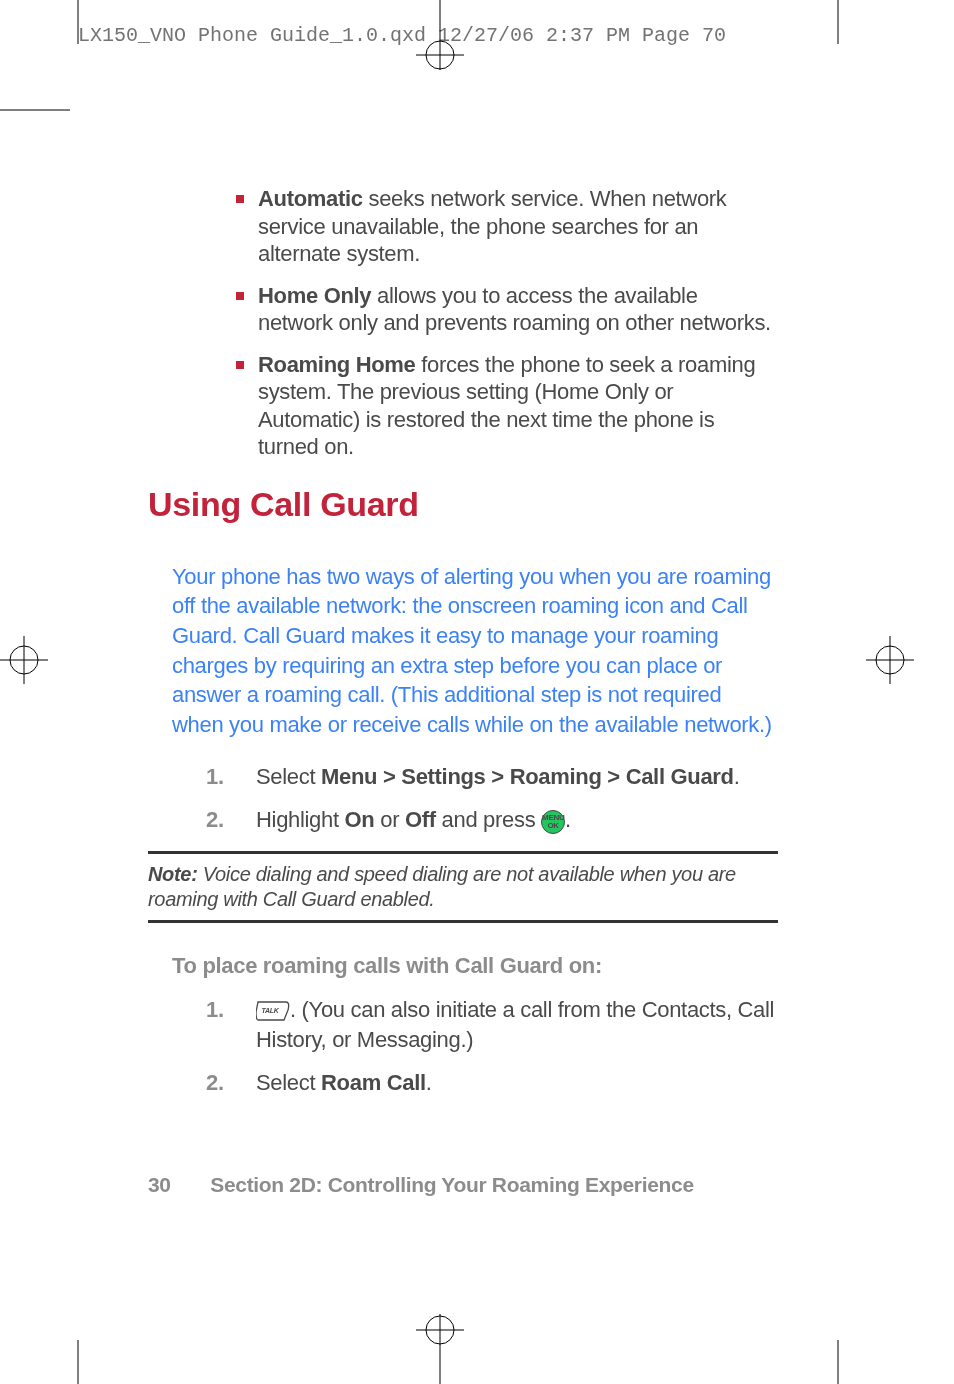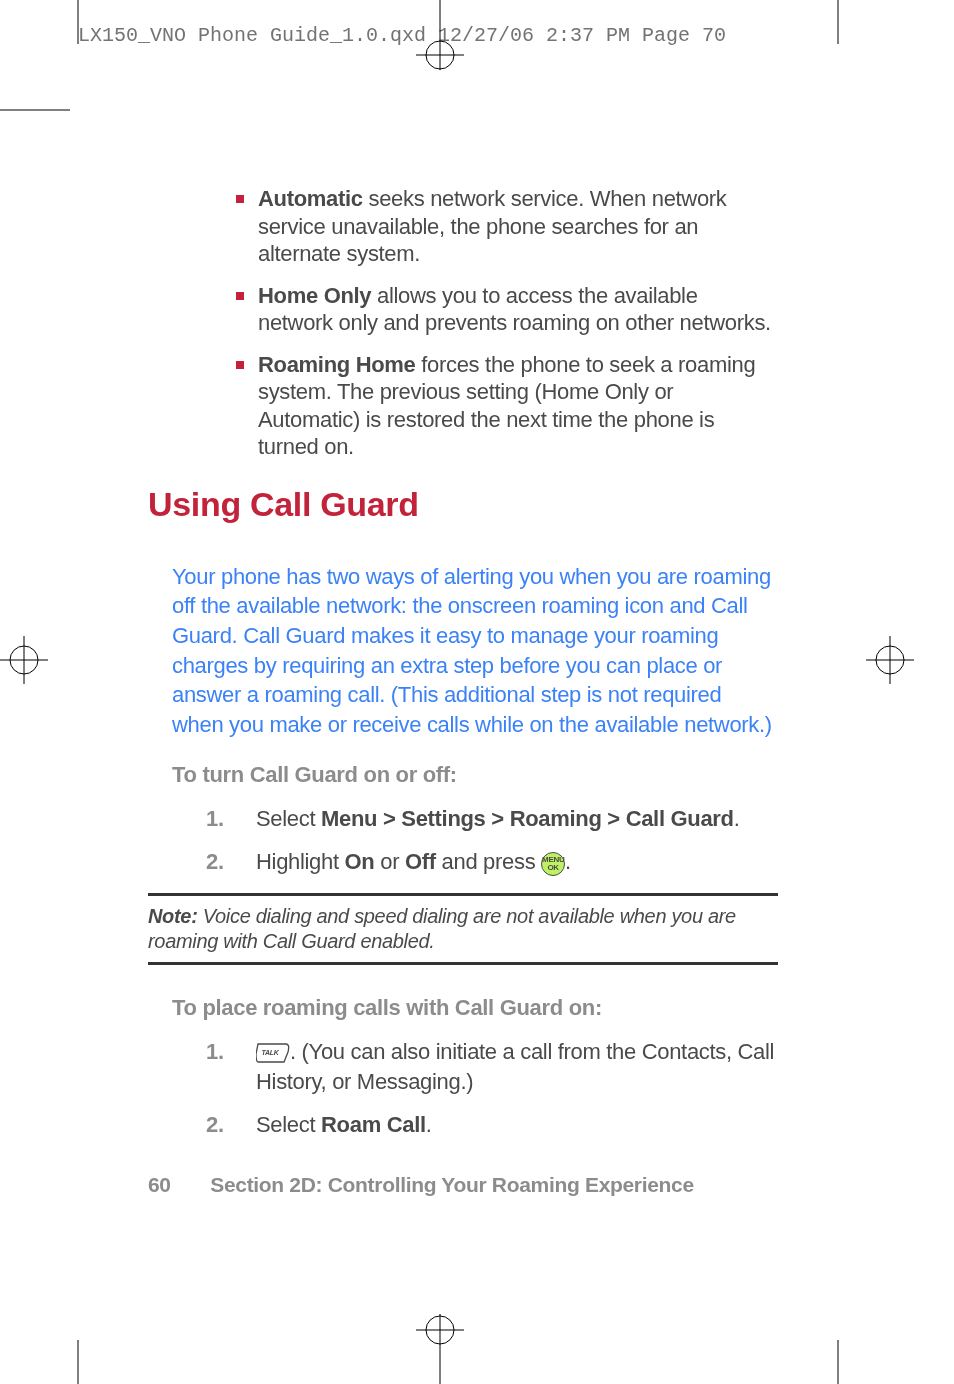--- a/index.html
+++ b/index.html
@@ -107,21 +107,21 @@
     height: 24px;
     border: 1.5px solid #4a4a4a;
     border-radius: 50%;
     font-size: 8px;
     line-height: 1;
     text-align: center;
     box-sizing: border-box;
     padding-top: 3px;
     font-weight: 700;
     color: #4a4a4a;
-    background: #bef264;
+    background: #22c55e;
   }
   .talk-icon {
     display: inline-block;
     vertical-align: middle;
     width: 34px;
     height: 22px;
     position: relative;
   }
   .talk-icon svg { display:block; }
   .note-box {
@@ -193,21 +193,20 @@
     </li>
     <li>
       <strong>Roaming Home</strong><span> forces the phone to seek a roaming system. The previous setting (Home Only or Automatic) is restored the next time the phone is turned on.</span>
     </li>
   </ul>
 
   <h2 class="section-title">Using Call Guard</h2>
 
   <p class="body-text">Your phone has two ways of alerting you when you are roaming off the available network: the onscreen roaming icon and Call Guard. Call Guard makes it easy to manage your roaming charges by requiring an extra step before you can place or answer a roaming call. (This additional step is not required when you make or receive calls while on the available network.)</p>
 
-  <p class="sub-heading">To turn Call Guard on or off:</p>
 
   <ol class="num-list">
     <li>
       <span class="num">1.</span>
       <span>Select </span><strong>Menu &gt; Settings &gt; Roaming &gt; Call Guard</strong><span>.</span>
     </li>
     <li>
       <span class="num">2.</span>
       <span>Highlight </span><strong>On</strong><span> or </span><strong>Off</strong><span> and press </span>
       <span class="key-icon" title="MENU OK">MENU<br>OK</span><span>.</span>
@@ -230,16 +229,16 @@
         </svg>
       </span><span>. (You can also initiate a call from the Contacts, Call History, or Messaging.)</span>
     </li>
     <li>
       <span class="num">2.</span>
       <span>Select </span><strong>Roam Call</strong><span>.</span>
     </li>
   </ol>
 
   <div class="footer">
-    <span class="pnum">60</span>
+    <span class="pnum">30</span>
     <span>Section 2D: Controlling Your Roaming Experience</span>
   </div>
 </div>
 
 </body></html>

